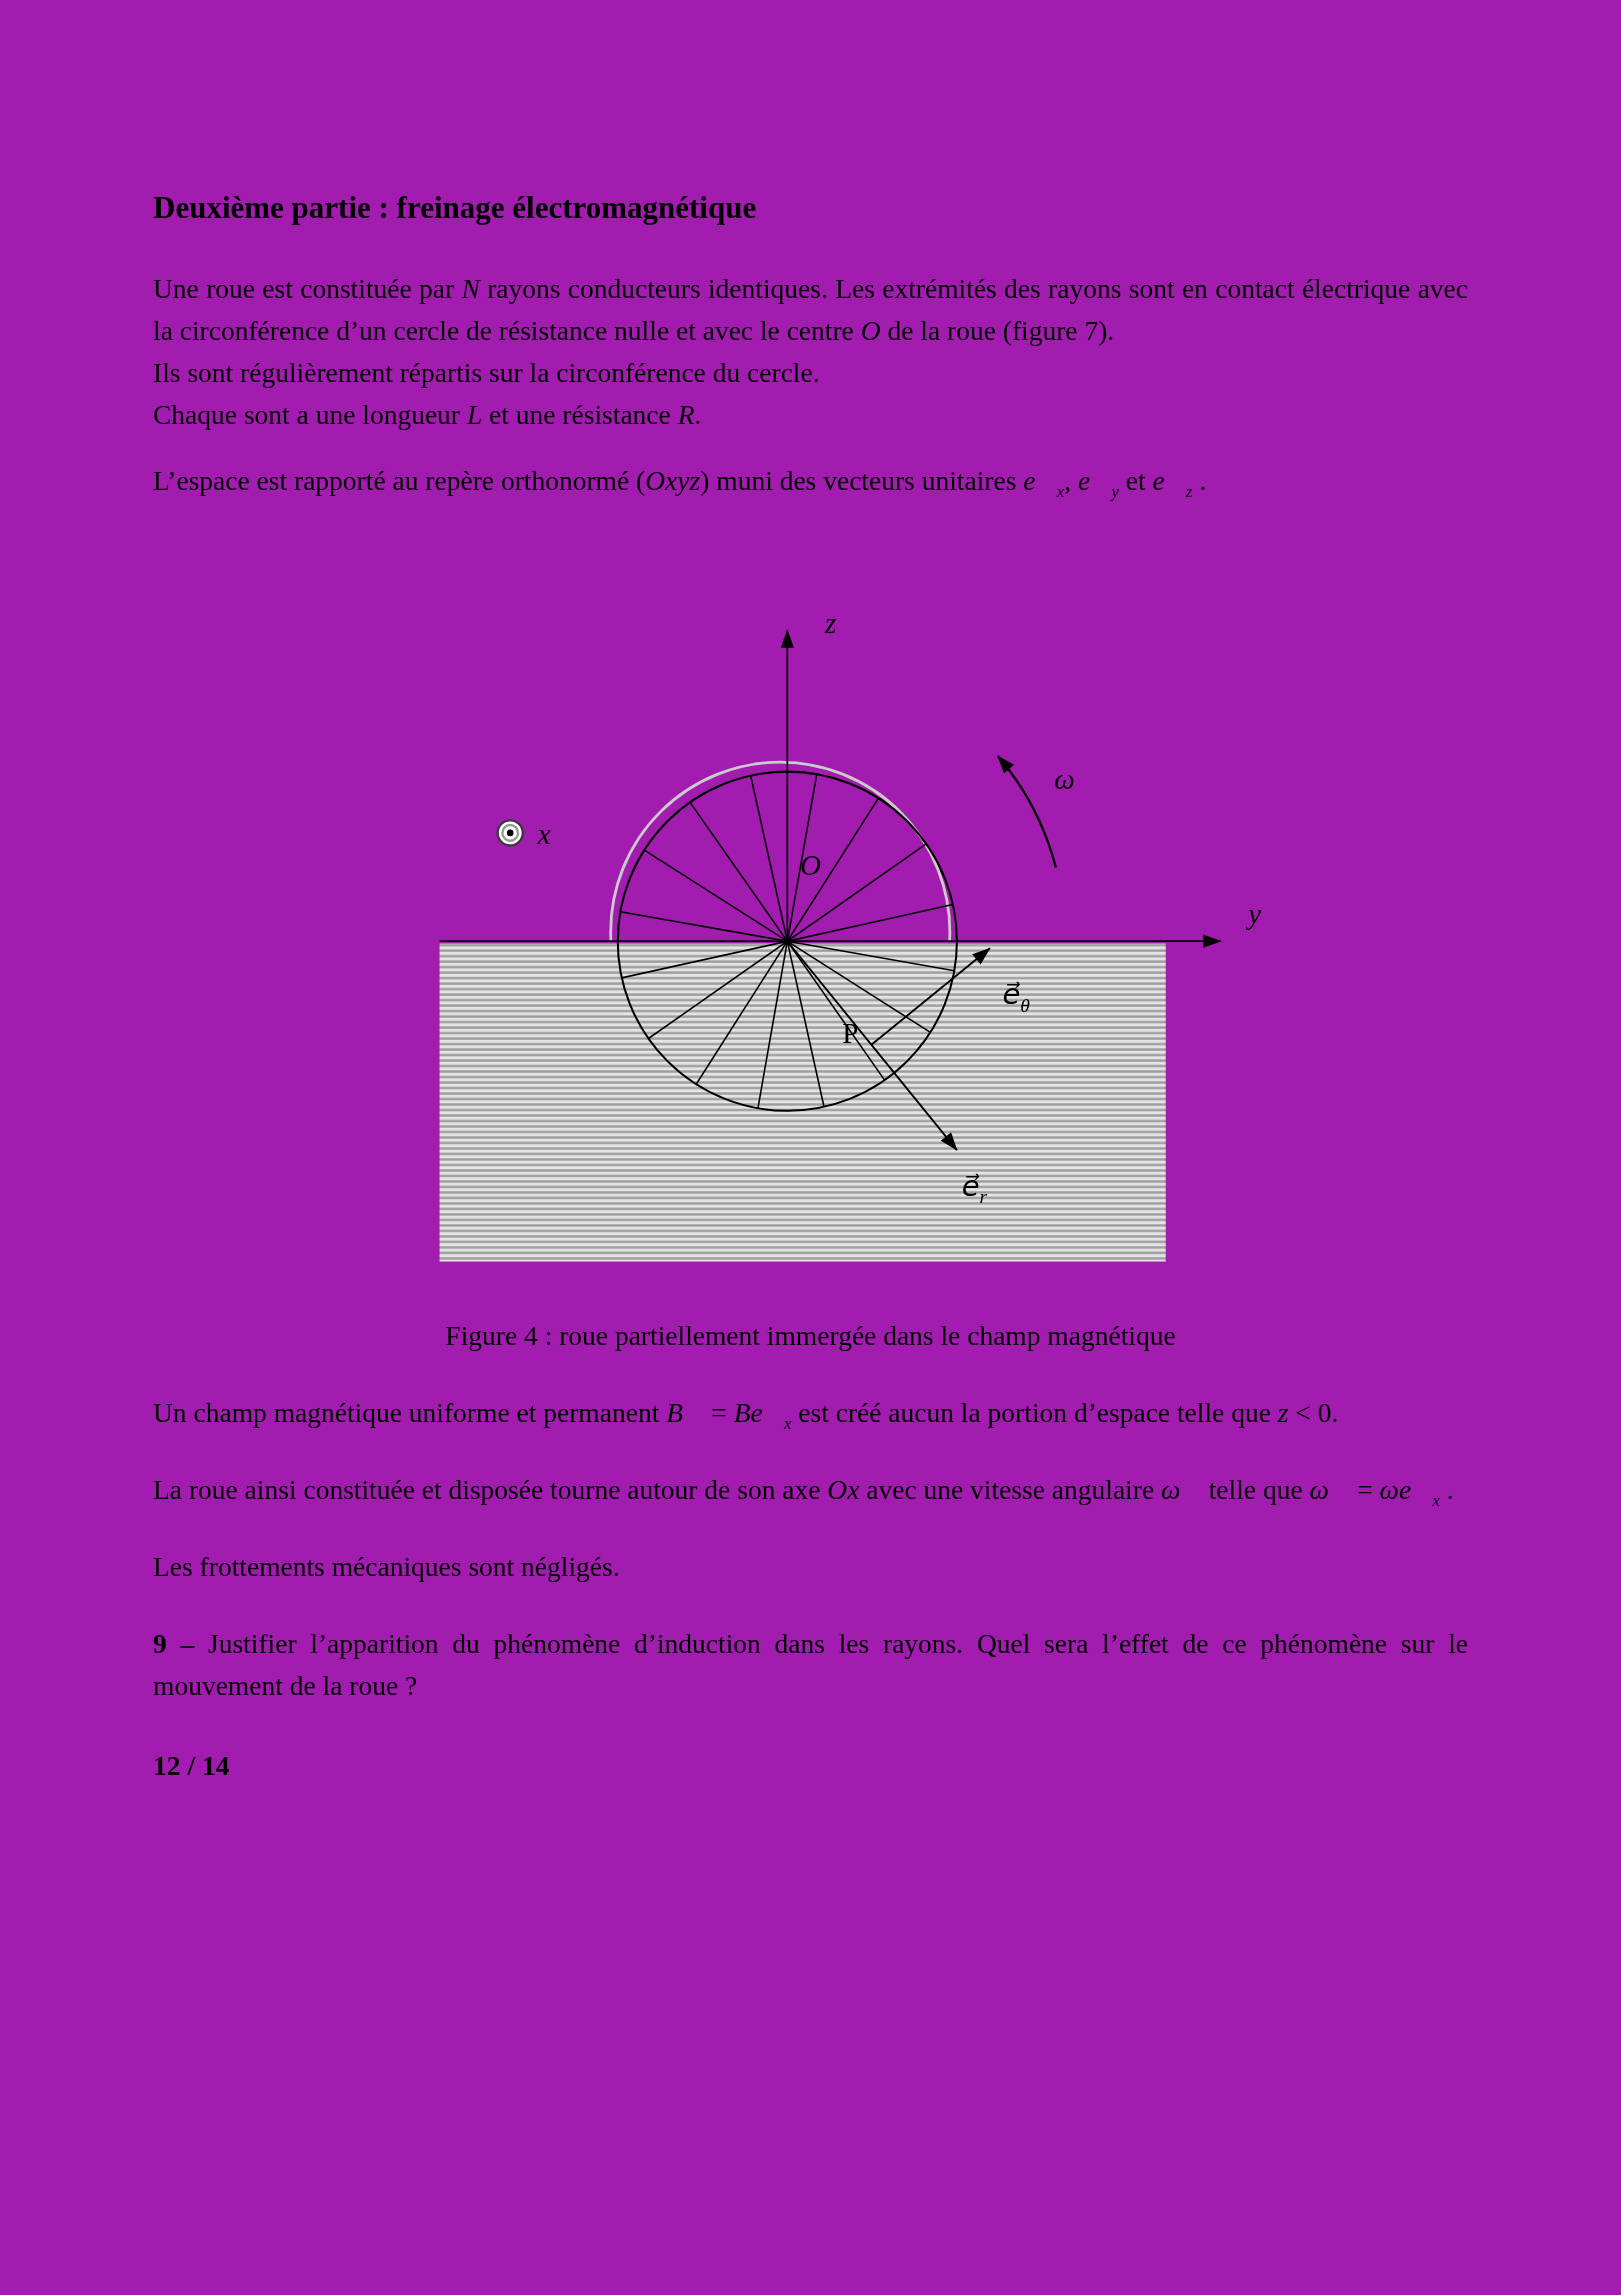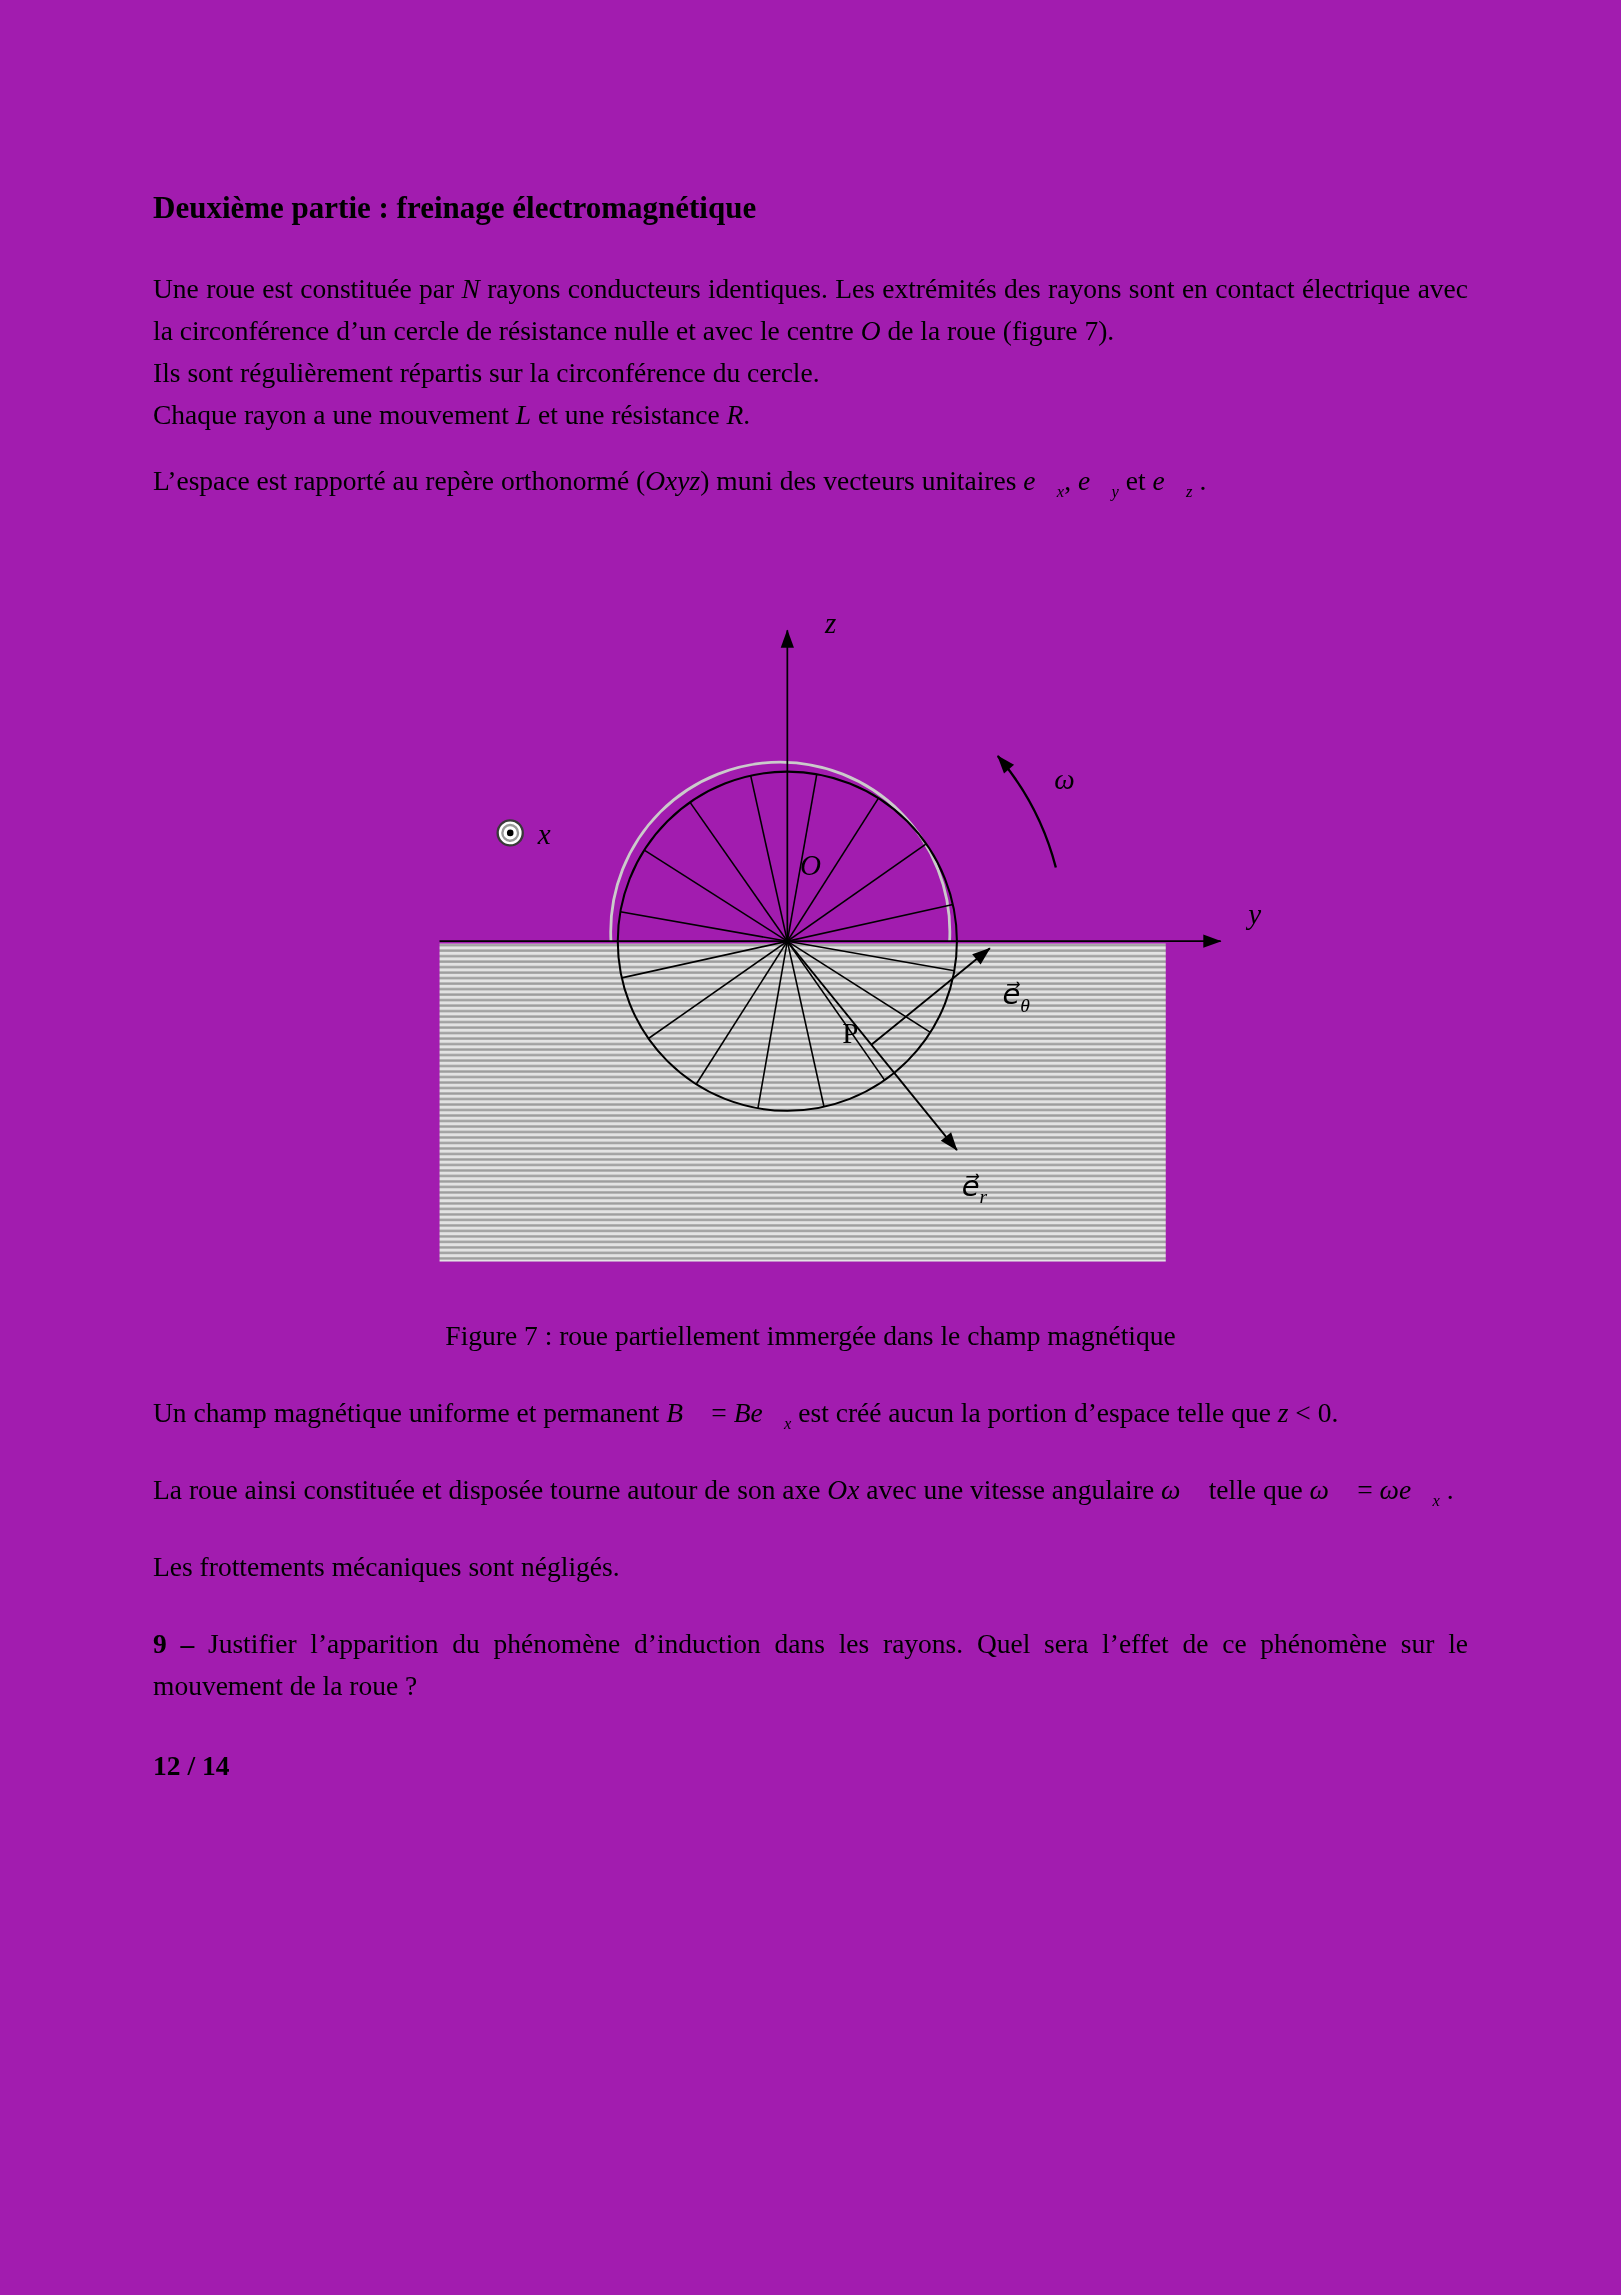--- a/index.html
+++ b/index.html
@@ -25,21 +25,21 @@
 </head>
 <body>
 
 <div class="page">
   <div class="content">
 
     <h1 class="title">Deuxième partie : freinage électromagnétique</h1>
 
     <p class="just"><span>Une roue est constituée par </span><span style="font-style: italic;">N</span><span> rayons conducteurs identiques. Les extrémités des rayons sont en contact électrique avec la circonférence d’un cercle de résistance nulle et avec le centre </span><span style="font-style: italic;">O</span><span> de la roue (figure 7).</span></p>
     <p><span>Ils sont régulièrement répartis sur la circonférence du cercle.</span></p>
-    <p><span>Chaque rayon a une mouvement </span><span style="font-style: italic;">L</span><span> et une résistance </span><span style="font-style: italic;">R</span><span>.</span></p>
+    <p><span>Chaque sont a une longueur </span><span style="font-style: italic;">L</span><span> et une résistance </span><span style="font-style: italic;">R</span><span>.</span></p>
 
     <p class="mt"><span>L’espace est rapporté au repère orthonormé (</span><span style="font-style: italic;">Oxyz</span><span>) muni des vecteurs unitaires </span><span style="font-style: italic;">e⃗</span><sub style="font-style: italic;">x</sub><span>, </span><span style="font-style: italic;">e⃗</span><sub style="font-style: italic;">y</sub><span> et </span><span style="font-style: italic;">e⃗</span><sub style="font-style: italic;">z</sub><span> .</span></p>
 
     <figure>
       <svg class="fig-svg" width="1315" height="691" viewBox="0 0 1675 880" xmlns="http://www.w3.org/2000/svg" style="font-size:35px">
         <defs>
           <pattern id="hatch" width="10" height="7" patternUnits="userSpaceOnUse">
             <rect width="10" height="7" fill="#e3e3e3"></rect>
             <rect y="1.5" width="10" height="3" fill="#9d9d9d"></rect>
           </pattern>
@@ -90,21 +90,21 @@
         <text class="lbl" x="824" y="348">O</text>
         <text class="lbl-up" x="878" y="562">P</text>
         <text class="lbl" x="1148" y="238">ω</text>
         <text class="lbl" x="1082" y="512">
           <tspan>e⃗</tspan><tspan class="sublbl" dy="10">θ</tspan>
         </text>
         <text class="lbl" x="1030" y="756">
           <tspan>e⃗</tspan><tspan class="sublbl" dy="10">r</tspan>
         </text>
       </svg>
-      <figcaption>Figure 7 : roue partiellement immergée dans le champ magnétique</figcaption>
+      <figcaption>Figure 4 : roue partiellement immergée dans le champ magnétique</figcaption>
     </figure>
 
     <div class="gap">
       <p class="just"><span>Un champ magnétique uniforme et permanent </span><span style="font-style: italic;">B⃗</span><span> = </span><span style="font-style: italic;">B</span><span style="font-style: italic;">e⃗</span><sub style="font-style: italic;">x</sub><span> est créé aucun la portion d’espace telle que </span><span style="font-style: italic;">z</span><span> &lt; 0.</span></p>
     </div>
 
 
     <p class="just gap"><span>La roue ainsi constituée et disposée tourne autour de son axe </span><span style="font-style: italic;">Ox</span><span> avec une vitesse angulaire </span><span style="font-style: italic;">ω⃗</span><span> telle que </span><span style="font-style: italic;">ω⃗</span><span> = </span><span style="font-style: italic;">ω</span><span style="font-style: italic;">e⃗</span><sub style="font-style: italic;">x</sub><span> .</span></p>
 
     <div class="gap">

